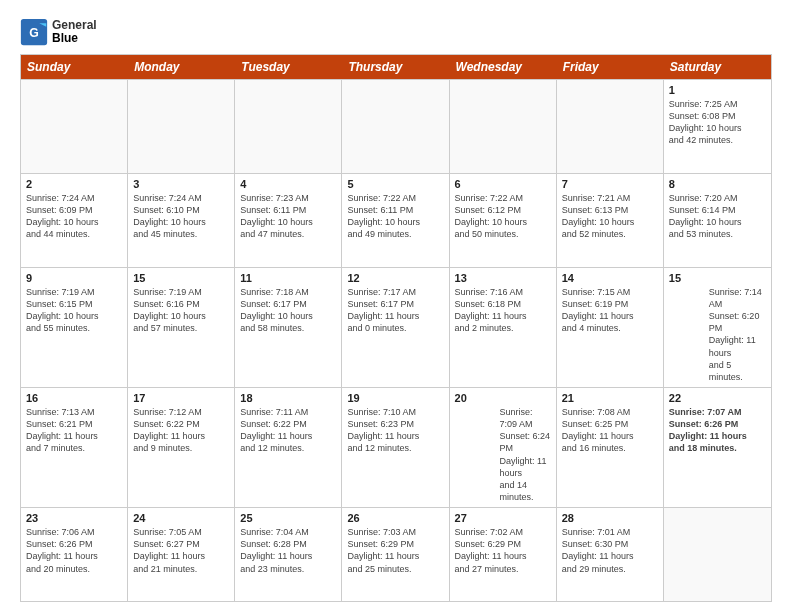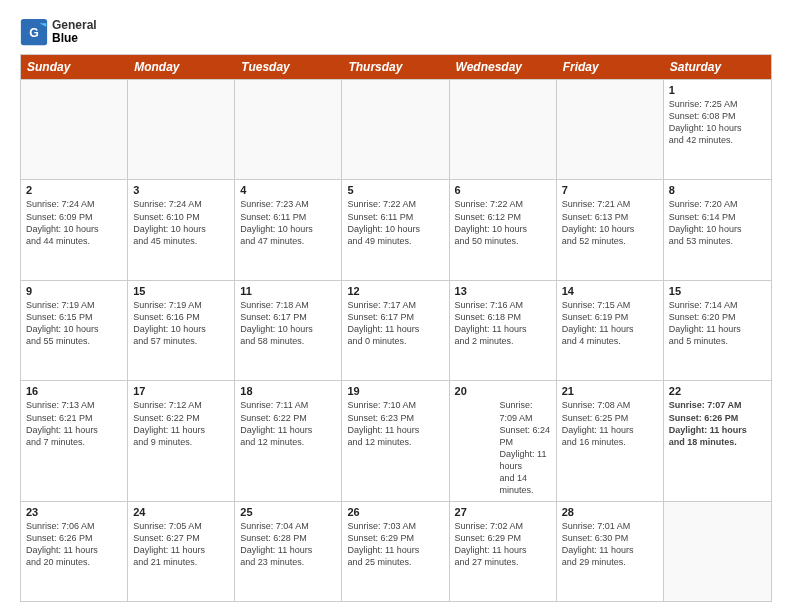--- a/index.html
+++ b/index.html
@@ -242,21 +242,21 @@
           </div>
           <div class="cal-cell">
             <div class="day-num">14</div>
             <div class="day-info" style="white-space: pre-line;">Sunrise: 7:15 AM
 Sunset: 6:19 PM
 Daylight: 11 hours
 and 4 minutes.</div>
           </div>
           <div class="cal-cell">
             <div class="day-num">15</div>
-            <div class="day-info" style="white-space: pre-line;">Sunrise: 7:14 AM
+            <div class="day-info" style="white-space: pre-line; margin-left: 40px;">Sunrise: 7:14 AM
 Sunset: 6:20 PM
 Daylight: 11 hours
 and 5 minutes.</div>
           </div>
         </div>
         <div class="cal-row">
           <div class="cal-cell">
             <div class="day-num">16</div>
             <div class="day-info" style="white-space: pre-line;">Sunrise: 7:13 AM
 Sunset: 6:21 PM

